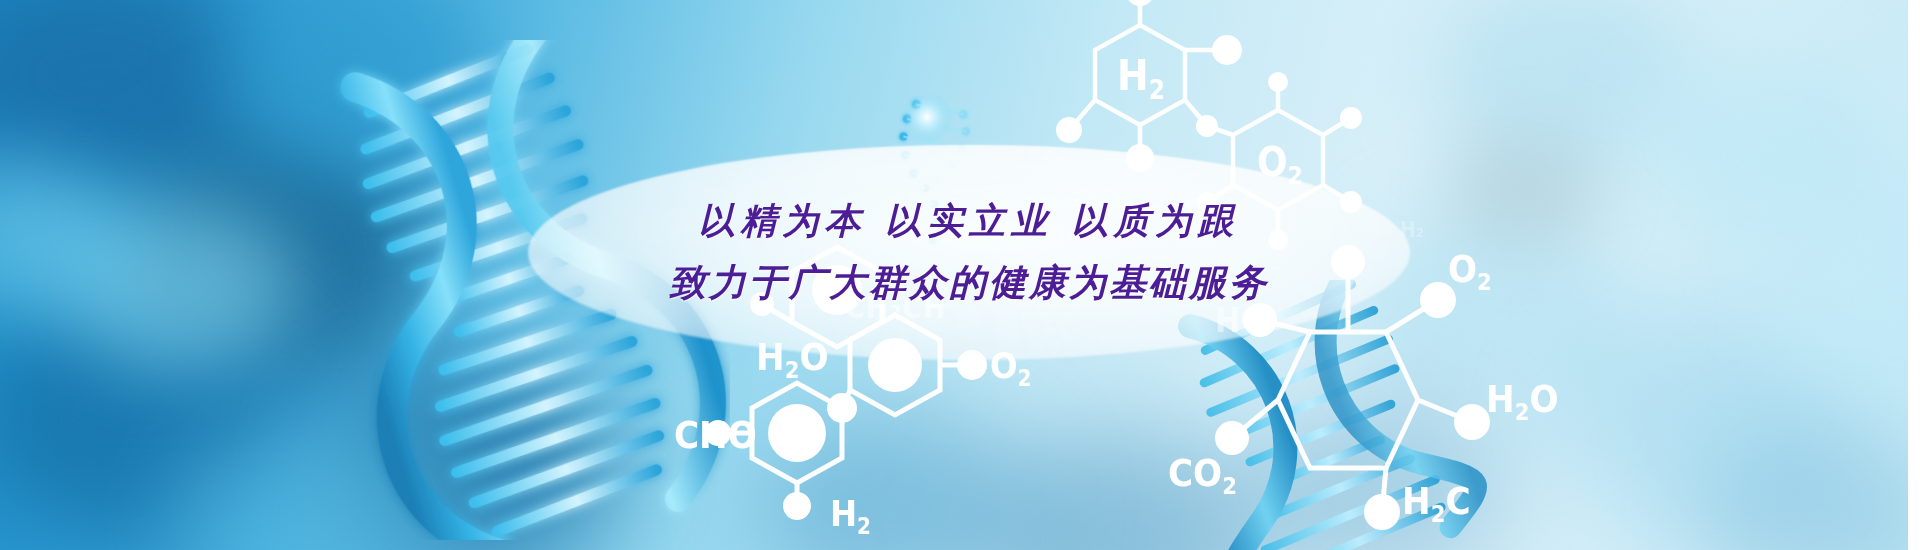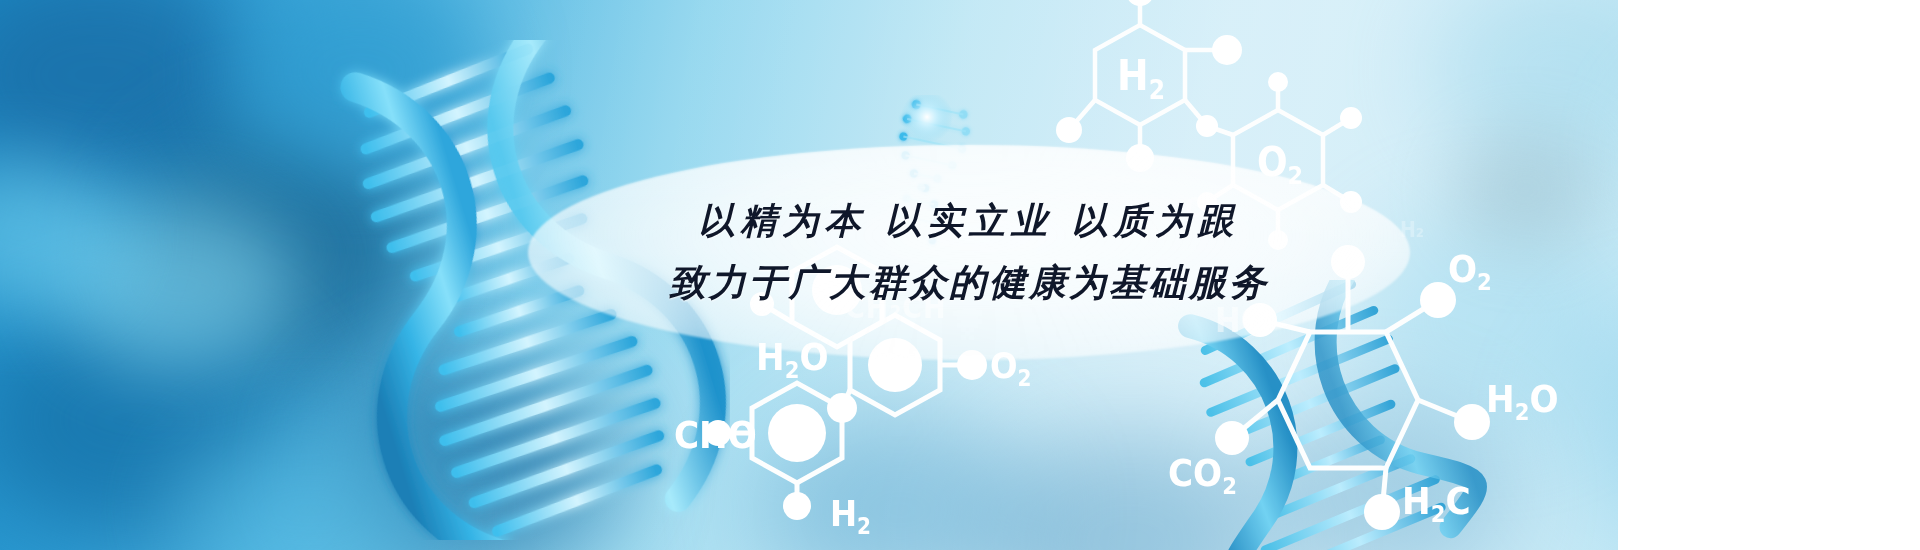--- a/index.html
+++ b/index.html
@@ -1,20 +1,20 @@
 <!DOCTYPE html>
 <html><head>
 <meta charset="utf-8">
 <style>
   html,body{margin:0;padding:0;background:#fff;}
   body{font-family:"Liberation Sans","DejaVu Sans",sans-serif;}
 
   #banner{
     position:relative;
-    width:1618px;
+    width:1908px;
     height:550px;
     overflow:hidden;
     background:#7fd0ea;
   }
 
   
   .bg-base{
     position:absolute; inset:0;
     background:
       linear-gradient(105deg,
@@ -115,21 +115,21 @@
     position:absolute;
     left:528px; top:145px;
     width:882px; height:215px;
     display:flex;
     flex-direction:column;
     align-items:center;
     justify-content:center;
     gap:12px;
   }
   .slogan-line{
-    color:#0f172a;
+    color:#4c1d95;
     font-family:"DejaVu Serif","Liberation Serif",serif;
     font-weight:600;
     font-style:italic;
     white-space:nowrap;
     text-shadow:0 1px 2px rgba(255,255,255,.85);
   }
   #slogan-line-1{ font-size:36px; letter-spacing:6px; }
   #slogan-line-2{ font-size:37px; letter-spacing:3px; }
 
   

